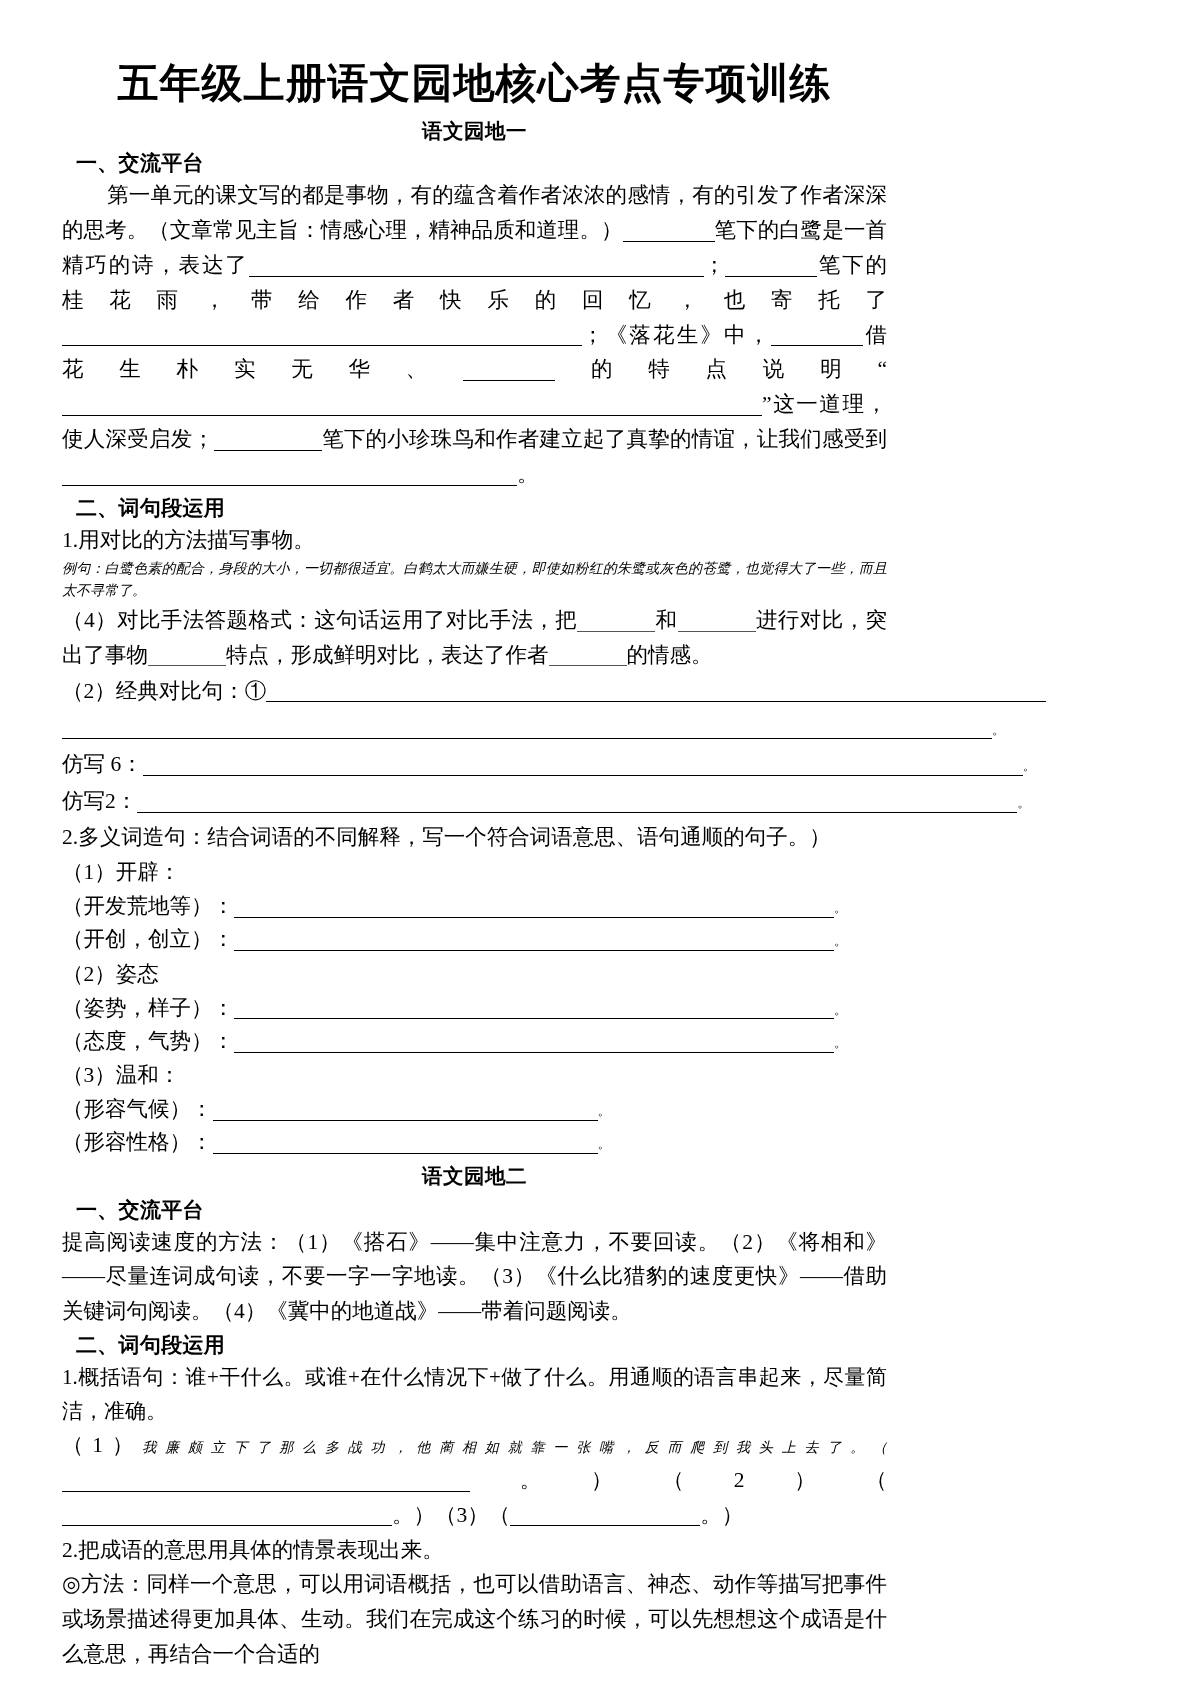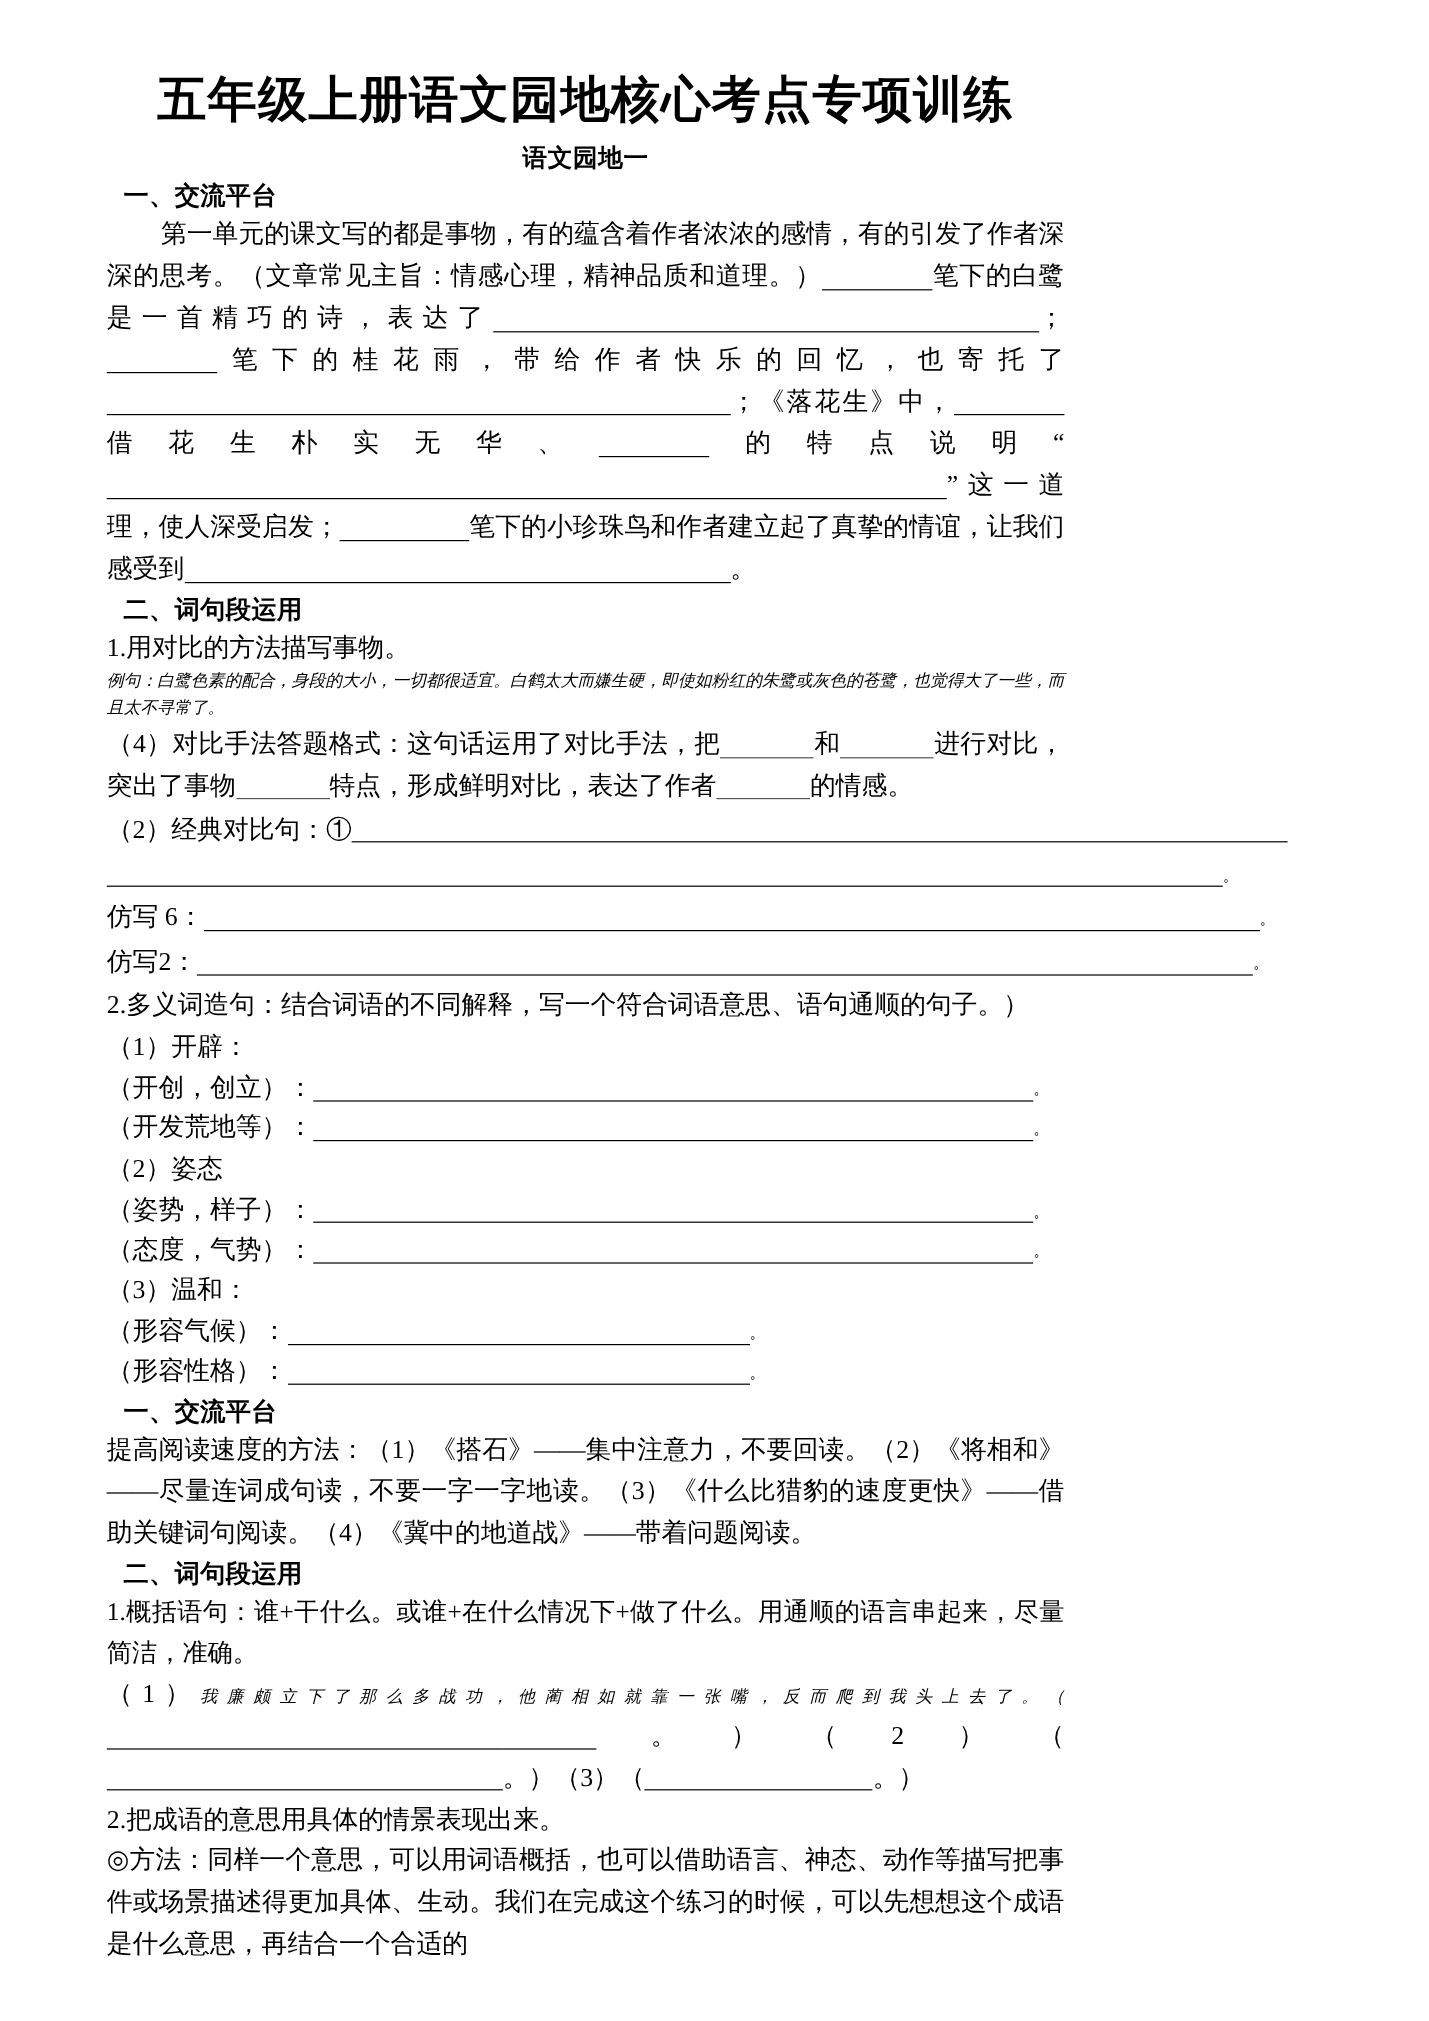--- a/index.html
+++ b/index.html
@@ -11,21 +11,21 @@
     width: 1191px;
     height: 1684px;
     font-family: "Liberation Serif", "DejaVu Serif", serif;
     color: #000000;
     -webkit-font-smoothing: antialiased;
   }
   .page {
     width: 949px;
     height: 1684px;
     box-sizing: border-box;
-    padding: 40px 62px 0 89px;
+    padding: 40px 62px 0 62px;
     position: relative;
   }
 
   
   .doc-title {
     font-family: "DejaVu Sans", sans-serif;
     font-weight: 700;
     font-size: 41px;
     letter-spacing: 1px;
     text-align: center;
@@ -146,42 +146,43 @@
     <span class="label-inline">仿写 6：</span><span class="bl w66"></span><span class="per">。</span>
   </div>
   <div class="line-row">
     <span class="label-inline">仿写2：</span><span class="bl w66"></span><span class="per">。</span>
   </div>
 
   <div class="para">2.多义词造句：结合词语的不同解释，写一个符合词语意思、语句通顺的句子。）</div>
 
   <div class="para">（1）开辟：</div>
   <div class="line-row tight">
+    <span class="label-inline">（开发荒地等）：</span><span class="bl w44"></span><span class="per">。</span>
+  </div>
+  <div class="line-row tight">
     <span class="label-inline">（开创，创立）：</span><span class="bl w44"></span><span class="per">。</span>
   </div>
-  <div class="line-row tight">
-    <span class="label-inline">（开发荒地等）：</span><span class="bl w44"></span><span class="per">。</span>
-  </div>
 
   <div class="para">（2）姿态</div>
   <div class="line-row tight">
     <span class="label-inline">（姿势，样子）：</span><span class="bl w44"></span><span class="per">。</span>
   </div>
   <div class="line-row tight">
     <span class="label-inline">（态度，气势）：</span><span class="bl w44"></span><span class="per">。</span>
   </div>
 
   <div class="para">（3）温和：</div>
   <div class="line-row tight">
     <span class="label-inline">（形容气候）：</span><span class="bl w28"></span><span class="per">。</span>
   </div>
   <div class="line-row tight">
     <span class="label-inline">（形容性格）：</span><span class="bl w28"></span><span class="per">。</span>
   </div>
 
+  <div class="section-title second">语文园地二</div>
 
   <div class="sub-heading">一、交流平台</div>
 
   <div class="para">提高阅读速度的方法：（1）《搭石》——集中注意力，不要回读。（2）《将相和》——尽量连词成句读，不要一字一字地读。（3）《什么比猎豹的速度更快》——借助关键词句阅读。（4）《冀中的地道战》——带着问题阅读。</div>
 
   <div class="sub-heading">二、词句段运用</div>
 
   <div class="para sml">1.概括语句：谁+干什么。或谁+在什么情况下+做了什么。用通顺的语言串起来，尽量简洁，准确。</div>
 
   <div class="para">

